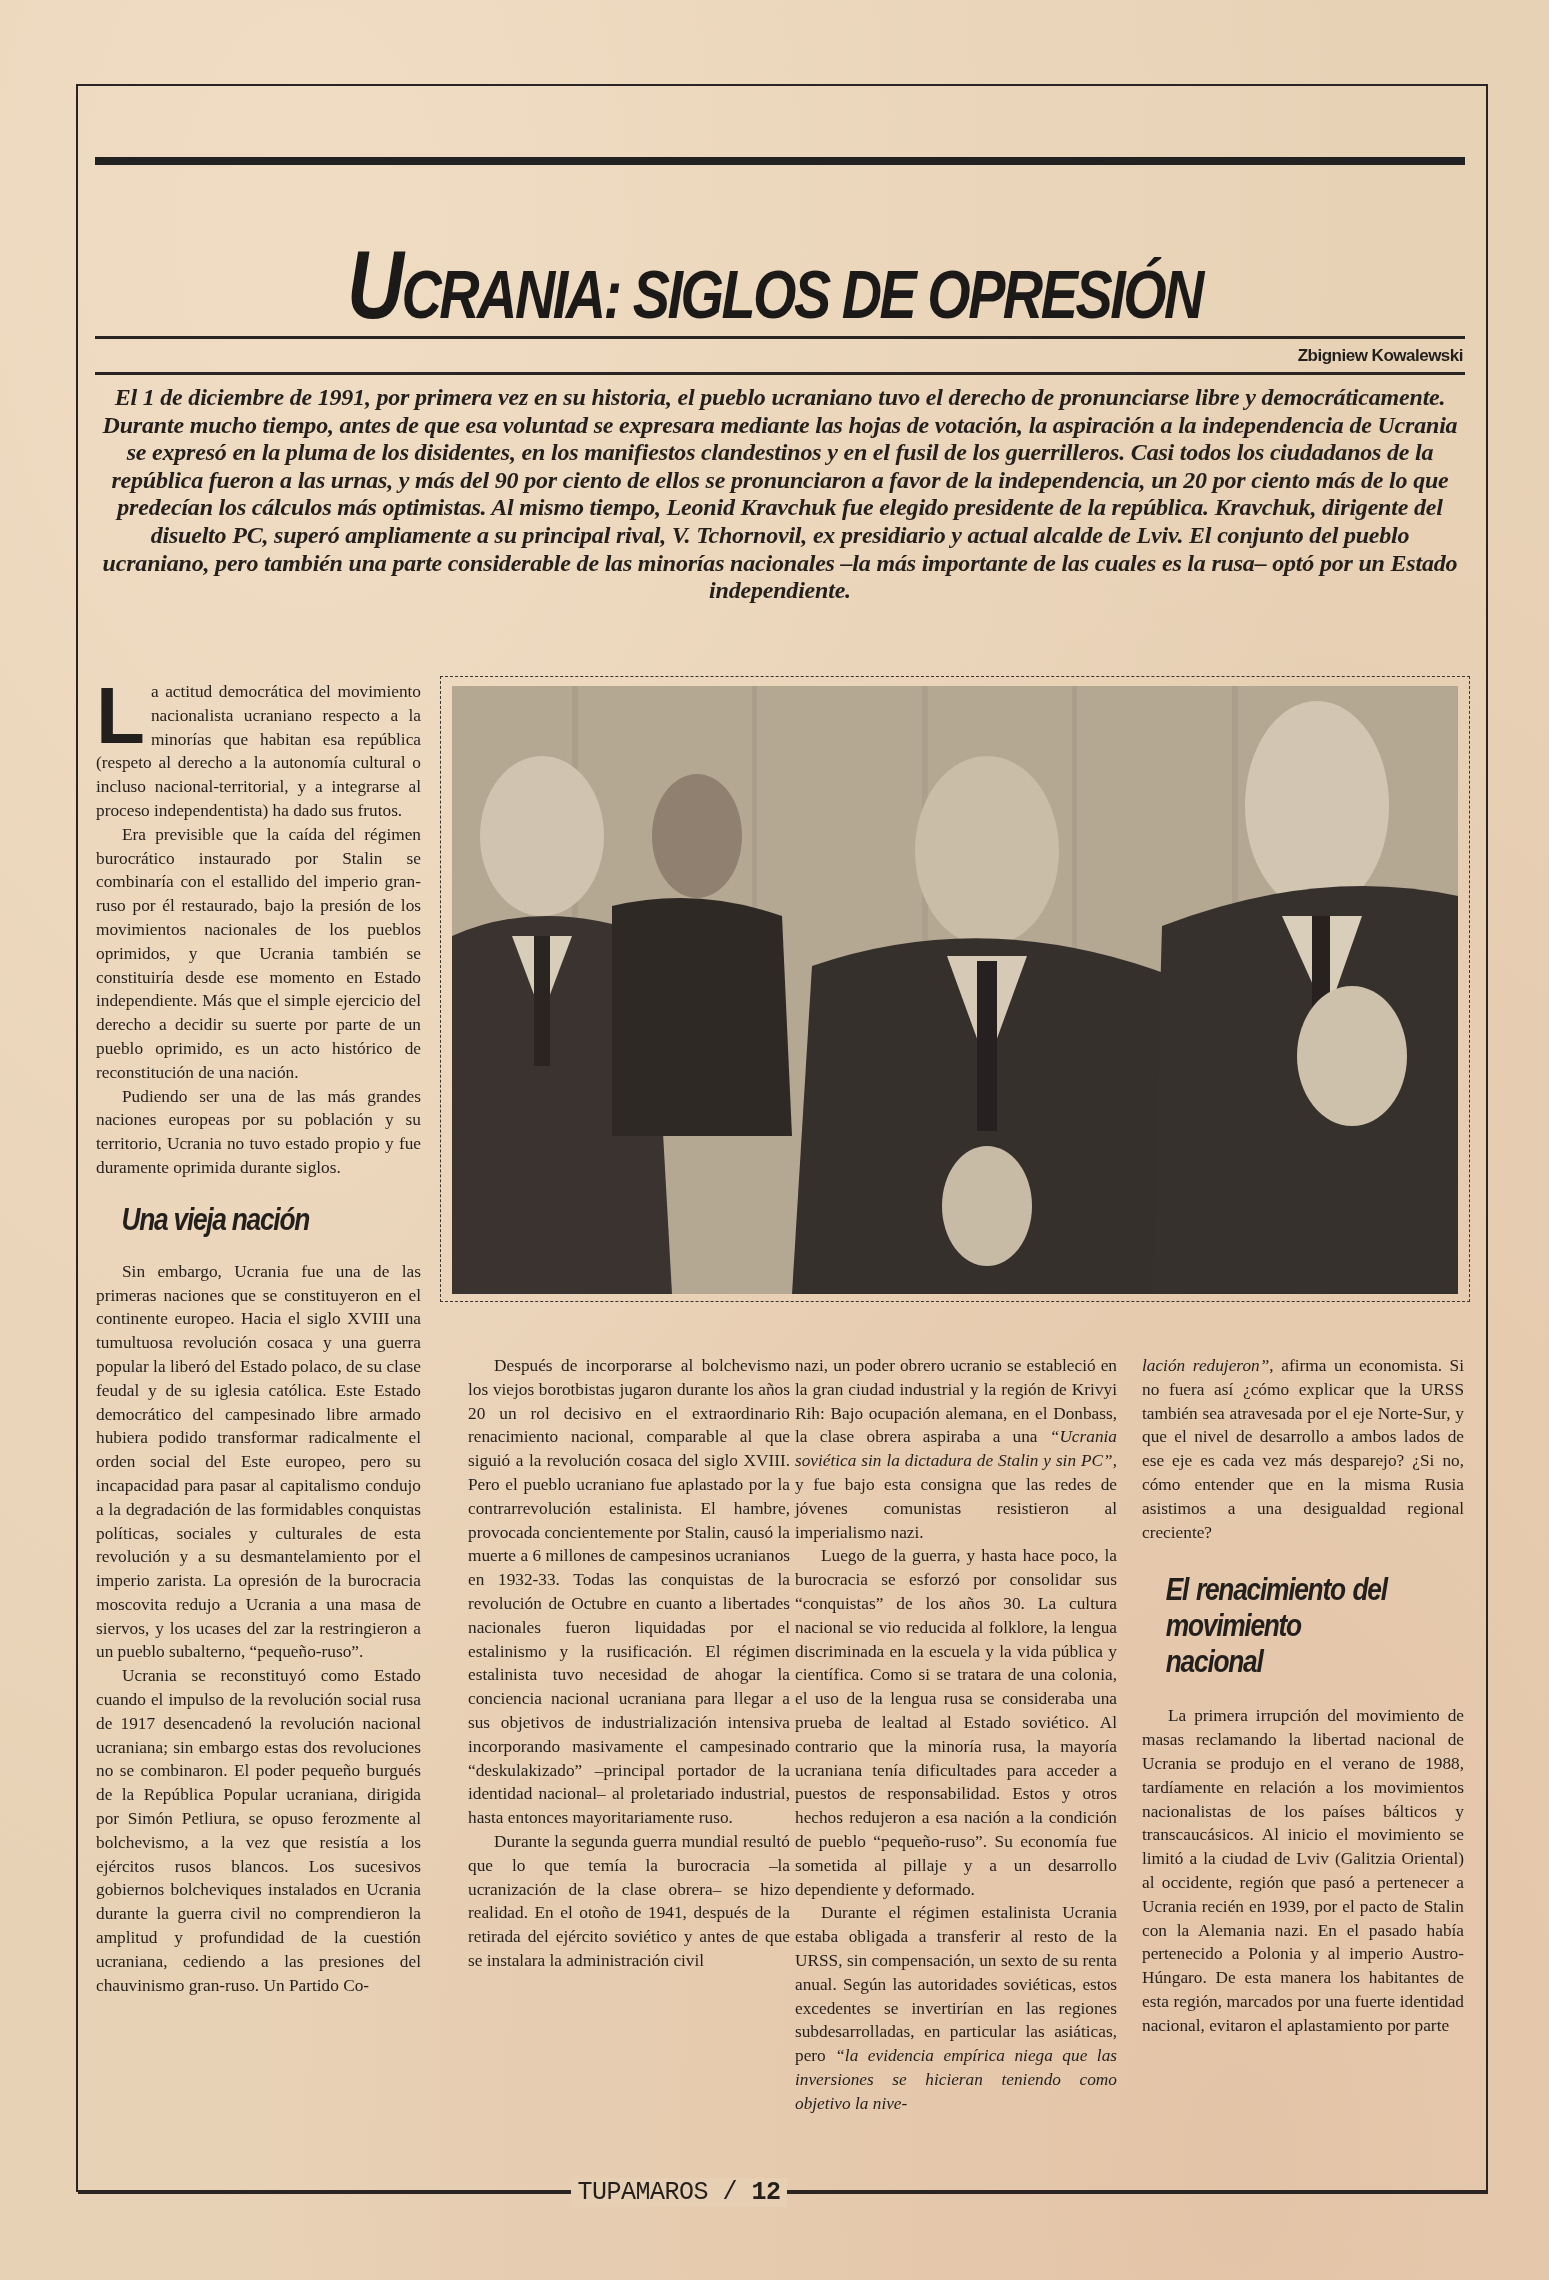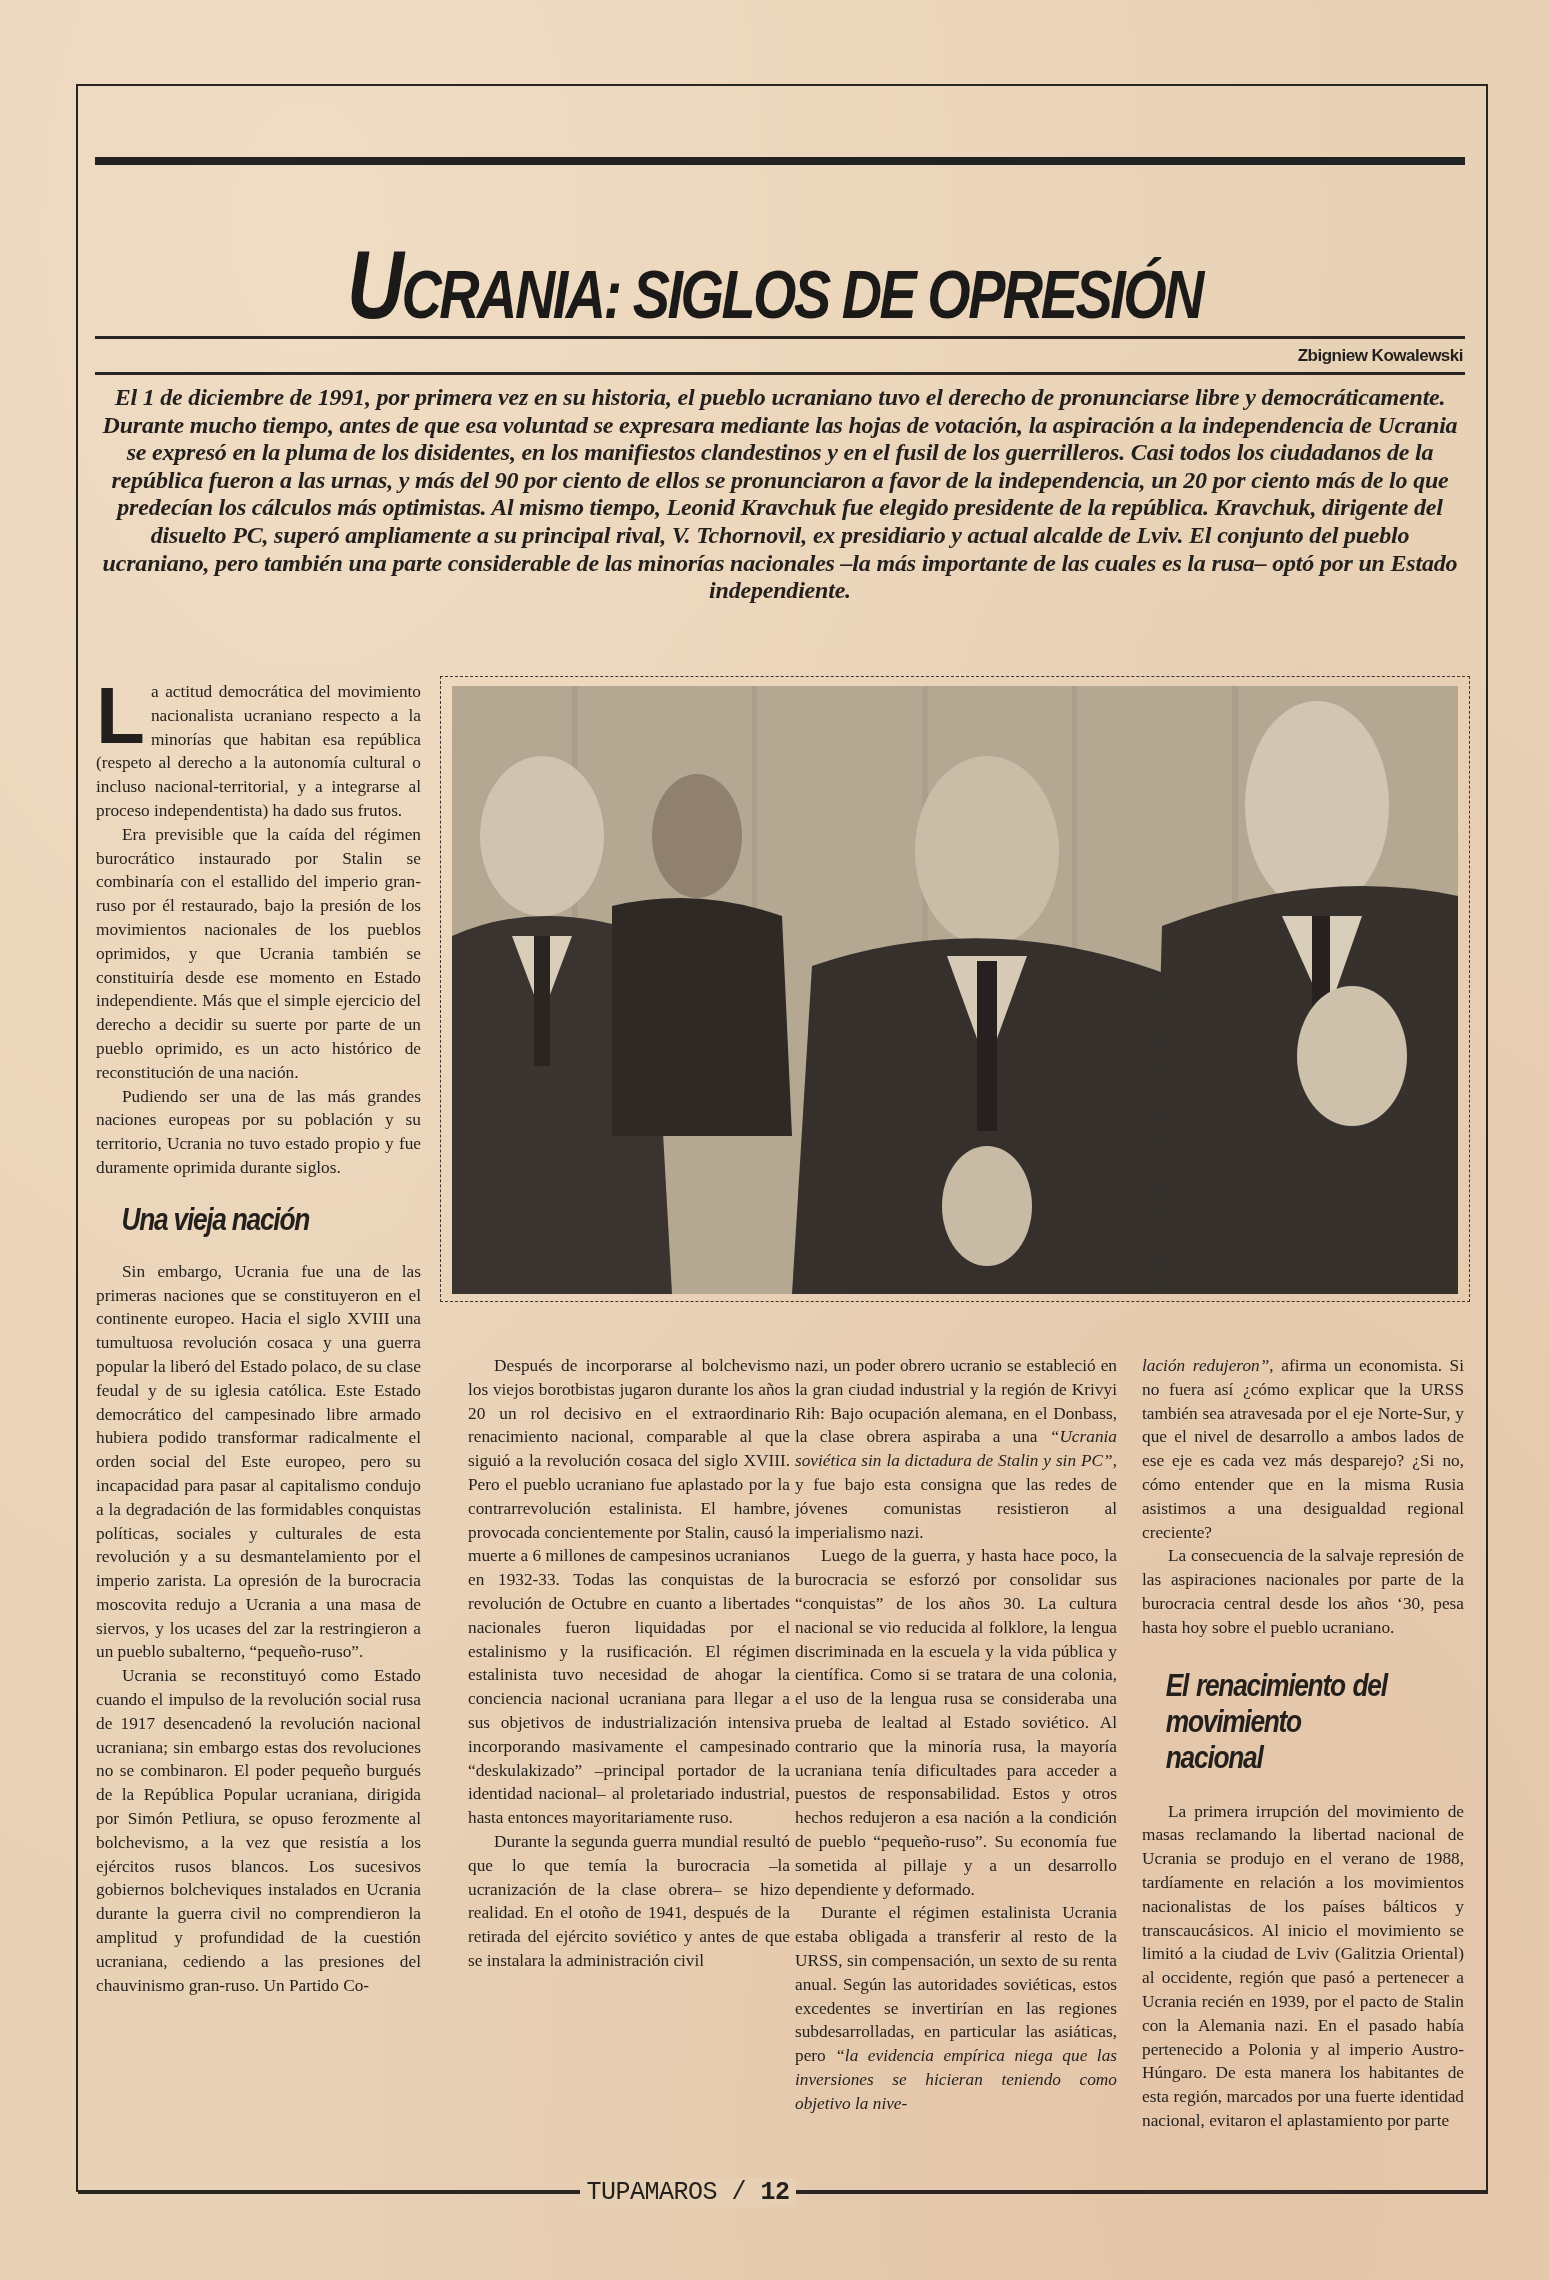--- a/index.html
+++ b/index.html
@@ -63,21 +63,21 @@
     position: absolute; left: 452px; top: 686px; width: 1006px; height: 608px;
     background: linear-gradient(180deg, #b9ab98 0%, #b3a591 35%, #5a504a 55%, #3e3733 100%);
     overflow: hidden;
   }
   .photo svg { width: 100%; height: 100%; display: block; }
   .footer-rule {
     position: absolute; top: 2192px; height: 2px; background: #2a2522;
   }
   .footer {
     position: absolute; left: 0; width: 1358px; top: 2178px; text-align: center;
-    font-family: "Liberation Mono", monospace; font-size: 25px; letter-spacing: -0.5px; padding-left: 9px;
+    font-family: "Liberation Mono", monospace; font-size: 25px; letter-spacing: -0.5px;
   }
   .footer .bg { background: #e6cfb2; padding: 0 6px; }
   .footer b { font-weight: bold; }
 </style>
 </head>
 <body>
 
 <div class="page-box"></div>
 <div class="top-rule"></div>
 
@@ -150,21 +150,20 @@
 </div>
 
 <div class="col" style="left:795px; top:1354px; width:322px;">
   <p class="noindent"><span>nazi, un poder obrero ucranio se estableció en la gran ciudad industrial y la región de Krivyi Rih: Bajo ocupación alemana, en el Donbass, la clase obrera aspiraba a una </span><i>“Ucrania soviética sin la dictadura de Stalin y sin PC”</i><span>, y fue bajo esta consigna que las redes de jóvenes comunistas resistieron al imperialismo nazi.</span></p>
   <p>Luego de la guerra, y hasta hace poco, la burocracia se esforzó por consolidar sus “conquistas” de los años 30. La cultura nacional se vio reducida al folklore, la lengua discriminada en la escuela y la vida pública y científica. Como si se tratara de una colonia, el uso de la lengua rusa se consideraba una prueba de lealtad al Estado soviético. Al contrario que la minoría rusa, la mayoría ucraniana tenía dificultades para acceder a puestos de responsabilidad. Estos y otros hechos redujeron a esa nación a la condición de pueblo “pequeño-ruso”. Su economía fue sometida al pillaje y a un desarrollo dependiente y deformado.</p>
   <p><span>Durante el régimen estalinista Ucrania estaba obligada a transferir al resto de la URSS, sin compensación, un sexto de su renta anual. Según las autoridades soviéticas, estos excedentes se invertirían en las regiones subdesarrolladas, en particular las asiáticas, pero </span><i>“la evidencia empírica niega que las inversiones se hicieran teniendo como objetivo la nive-</i></p>
 </div>
 
 <div class="col" style="left:1142px; top:1354px; width:322px;">
   <p class="noindent"><i>lación redujeron”</i><span>, afirma un economista. Si no fuera así ¿cómo explicar que la URSS también sea atravesada por el eje Norte-Sur, y que el nivel de desarrollo a ambos lados de ese eje es cada vez más desparejo? ¿Si no, cómo entender que en la misma Rusia asistimos a una desigualdad regional creciente?</span></p>
-  <p>La consecuencia de la salvaje represión de las aspiraciones nacionales por parte de la burocracia central desde los años ‘30, pesa hasta hoy sobre el pueblo ucraniano.</p>
   <div style="height:28px;"></div>
   <h2 class="subhead" style="padding-left:28px; width:260px;">El renacimiento del movimiento nacional</h2>
   <div style="height:24px;"></div>
   <p>La primera irrupción del movimiento de masas reclamando la libertad nacional de Ucrania se produjo en el verano de 1988, tardíamente en relación a los movimientos nacionalistas de los países bálticos y transcaucásicos. Al inicio el movimiento se limitó a la ciudad de Lviv (Galitzia Oriental) al occidente, región que pasó a pertenecer a Ucrania recién en 1939, por el pacto de Stalin con la Alemania nazi. En el pasado había pertenecido a Polonia y al imperio Austro-Húngaro. De esta manera los habitantes de esta región, marcados por una fuerte identidad nacional, evitaron el aplastamiento por parte</p>
 </div>
 
 <div class="footer-rule" style="left:78px; width:1410px;"></div>
 <div class="footer">
   <span class="bg"><span>TUPAMAROS</span><span> / </span><b>12</b></span>
 </div>

